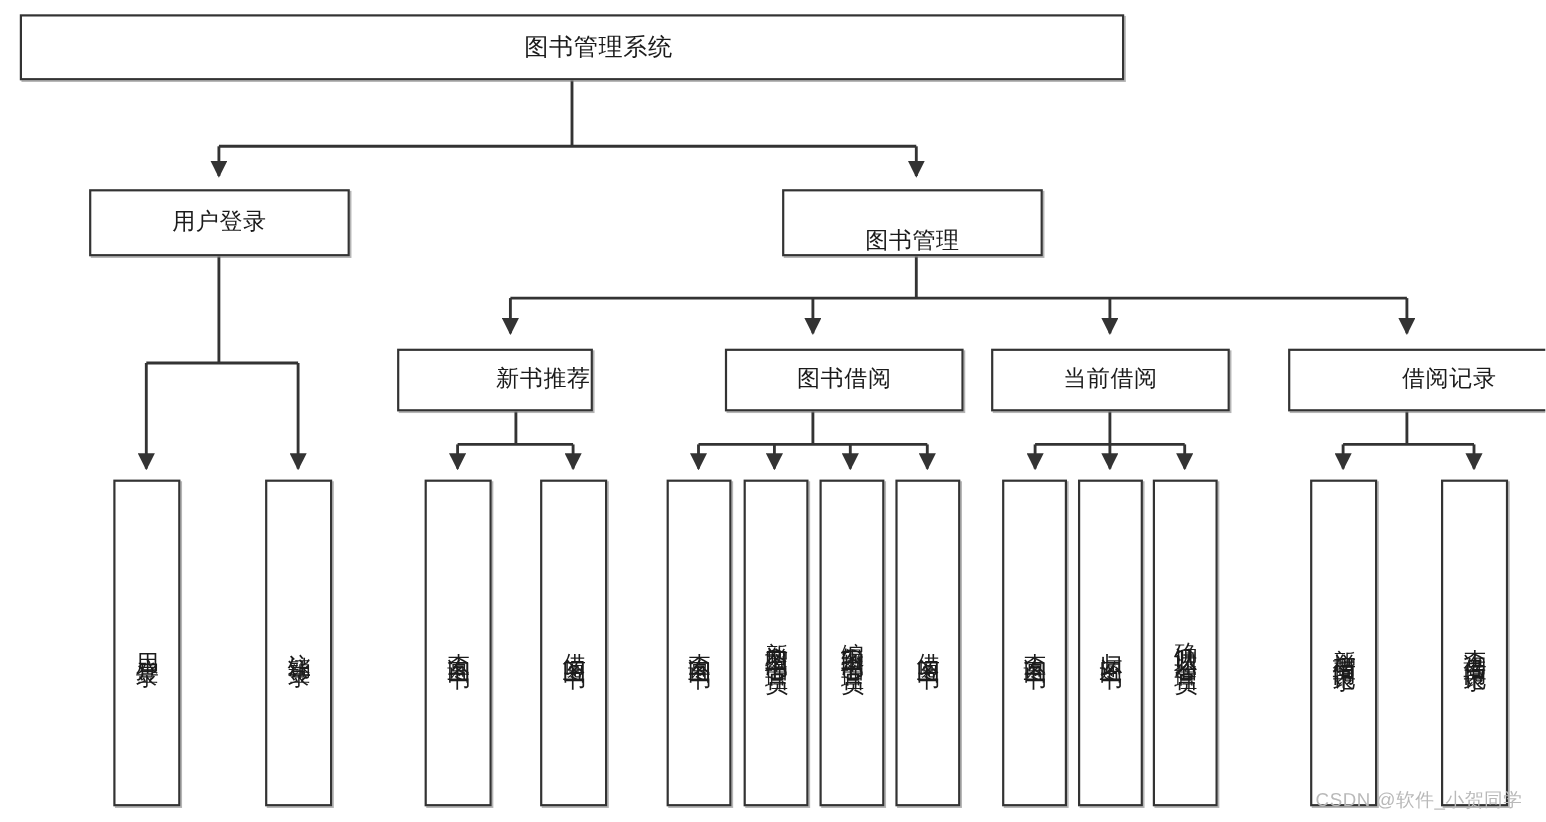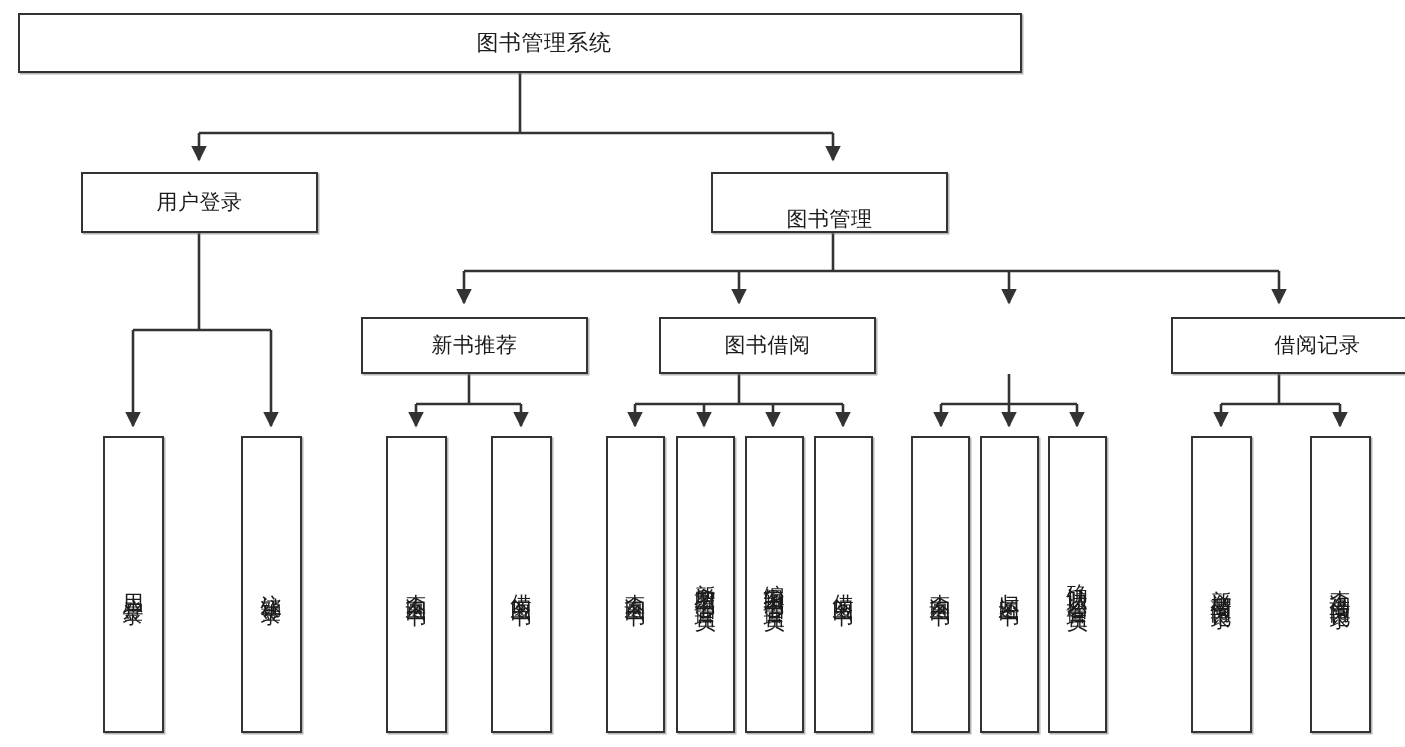--- a/index.html
+++ b/index.html
@@ -134,28 +134,31 @@
   </div>
 
   <div class="node horiz" style="left:81px; top:172px; width:237px; height:61px;">
     <span class="label">用户登录</span>
   </div>
 
   <div class="node horiz" style="left:711px; top:172px; width:237px; height:61px;align-items:flex-end;">
     <span class="label">图书管理</span>
   </div>
 
-  <div class="node horiz" style="left:361px; top:317px; width:227px; height:57px;">
+  <div class="node horiz" style="left:361px; top:317px; width:178px; height:57px;justify-content:flex-end;">
     <span class="label">新书推荐</span>
   </div>
 
   <div class="node horiz" style="left:631px; top:317px; width:217px; height:57px;margin-left:28px;">
     <span class="label">图书借阅</span>
   </div>
 
+  <div class="node horiz" style="left:901px; top:317px; width:217px; height:57px;">
+    <span class="label">当前借阅</span>
+  </div>
 
   <div class="node horiz" style="left:1171px; top:317px; width:256px; height:57px;padding-left:37px;">
     <span class="label">借阅记录</span>
   </div>
 
   <div class="node vert" style="left:103px; top:436px; width:61px; height:297px;">
     <span class="label">用户登录</span>
   </div>
 
   <div class="node vert" style="left:241px; top:436px; width:61px; height:297px;">
@@ -199,14 +202,15 @@
   </div>
 
   <div class="node vert" style="left:1191px; top:436px; width:61px; height:297px;">
     <span class="label">新增借阅记录</span>
   </div>
 
   <div class="node vert" style="left:1310px; top:436px; width:61px; height:297px;">
     <span class="label">查询借阅记录</span>
   </div>
 
+  <div class="watermark" style="left:1196px; top:716px;">CSDN @软件_小贺同学</div>
 
 </div>
 
 </body></html>

